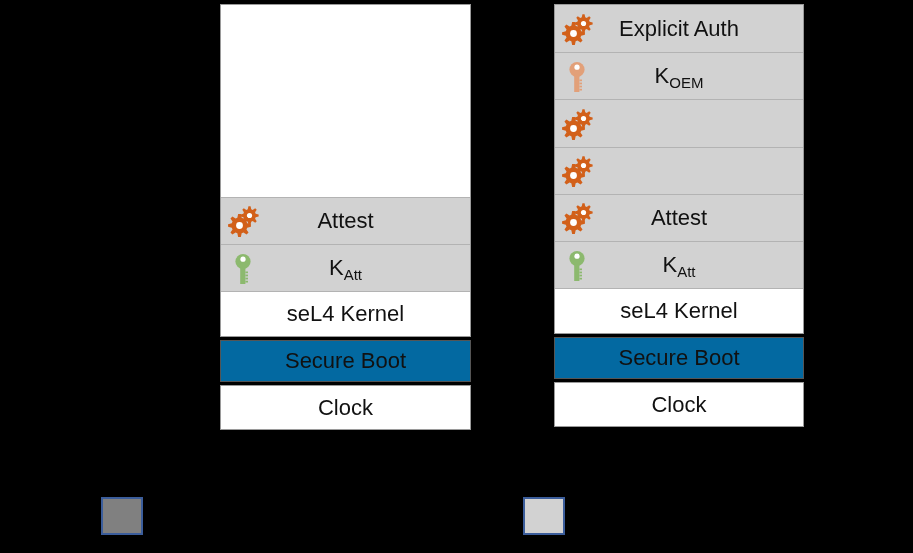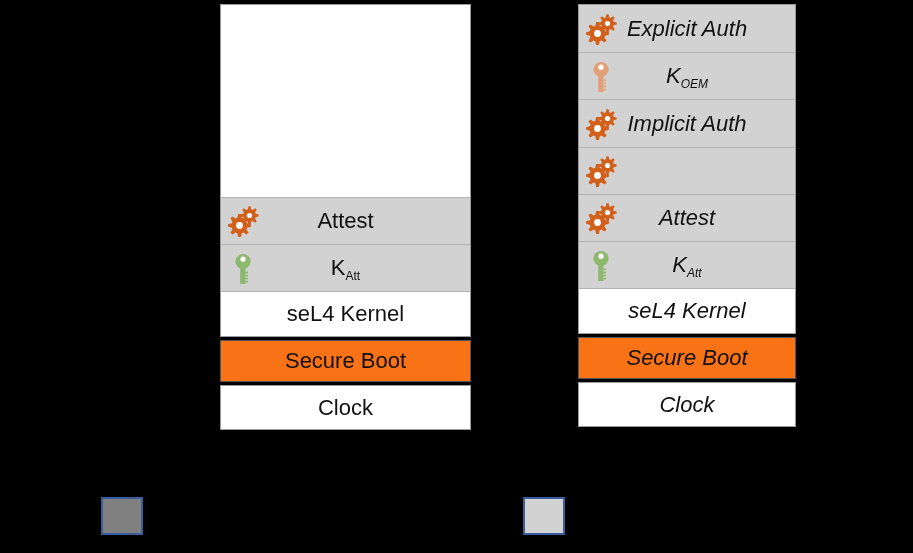--- a/index.html
+++ b/index.html
@@ -40,41 +40,41 @@
     font-size: 22px;
     line-height: 1;
     white-space: nowrap;
   }
   .row + .row {
     border-top: 1px solid #b3b3b3;
   }
 
   .row.shade-light   { background: #d2d2d2; }
   .row.shade-white   { background: #ffffff; text-align: center; }
-  .row.shade-dark    { background: #f97316; }
+  .row.shade-dark    { background: #0369a1; }
   .row.blank         { background: #ffffff; }
 
   .group.dark {
     border-color: #555555;
   }
 
   .row-icon {
     position: absolute;
     left: 6px;
     top: 50%;
     transform: translateY(-50%);
     width: 34px;
     height: 34px;
     display: block;
   }
   .row-label {
     display: inline-block;
   }
   .row-label .sub {
-    font-size: 12px;
+    font-size: 15px;
     vertical-align: baseline;
     position: relative;
     top: 5px;
   }
 
   .legend-swatch {
     position: absolute;
     box-sizing: border-box;
     border: 2px solid #3b5d9b;
   }
@@ -115,21 +115,21 @@
         <span class="row-label">Secure Boot</span>
       </div>
     </div>
     <div class="group">
       <div class="row shade-white" style="height: 43px;">
         <span class="row-label">Clock</span>
       </div>
     </div>
   </div>
 
-<div class="stack" id="right-stack" style="left:578px; top:4px; width:218px;font-style:italic;">
+<div class="stack" id="right-stack" style="left:554px; top:4px; width:250px;">
     <div class="group">
       <div class="row shade-light" style="height: 47px;">
         <svg viewBox="0 0 34 34" class="row-icon">
           <path d="M31.64,10.42L31.64,12.58L28.66,13.24L28.08,14.63L29.72,17.20L28.20,18.72L25.63,17.08L24.24,17.66L23.58,20.64L21.42,20.64L20.76,17.66L19.37,17.08L16.80,18.72L15.28,17.20L16.92,14.63L16.34,13.24L13.36,12.58L13.36,10.42L16.34,9.76L16.92,8.37L15.28,5.80L16.80,4.28L19.37,5.92L20.76,5.34L21.42,2.36L23.58,2.36L24.24,5.34L25.63,5.92L28.20,4.28L29.72,5.80L28.08,8.37L28.66,9.76Z" fill="#d2601a"></path>
           <circle cx="22.5" cy="11.5" r="2.6" fill="#ffffff"></circle>
           <path d="M23.92,20.15L23.92,22.85L20.20,23.67L19.48,25.41L21.53,28.62L19.62,30.53L16.41,28.48L14.67,29.20L13.85,32.92L11.15,32.92L10.33,29.20L8.59,28.48L5.38,30.53L3.47,28.62L5.52,25.41L4.80,23.67L1.08,22.85L1.08,20.15L4.80,19.33L5.52,17.59L3.47,14.38L5.38,12.47L8.59,14.52L10.33,13.80L11.15,10.08L13.85,10.08L14.67,13.80L16.41,14.52L19.62,12.47L21.53,14.38L19.48,17.59L20.20,19.33Z" fill="#d2601a"></path>
           <circle cx="12.5" cy="21.5" r="3.4" fill="#ffffff"></circle>
         </svg>
         <span class="row-label">Explicit Auth</span>
       </div>
@@ -145,21 +145,20 @@
         </svg>
         <span class="row-label">K<span class="sub">OEM</span></span>
       </div>
       <div class="row shade-light" style="height: 48px;">
         <svg viewBox="0 0 34 34" class="row-icon">
           <path d="M31.64,10.42L31.64,12.58L28.66,13.24L28.08,14.63L29.72,17.20L28.20,18.72L25.63,17.08L24.24,17.66L23.58,20.64L21.42,20.64L20.76,17.66L19.37,17.08L16.80,18.72L15.28,17.20L16.92,14.63L16.34,13.24L13.36,12.58L13.36,10.42L16.34,9.76L16.92,8.37L15.28,5.80L16.80,4.28L19.37,5.92L20.76,5.34L21.42,2.36L23.58,2.36L24.24,5.34L25.63,5.92L28.20,4.28L29.72,5.80L28.08,8.37L28.66,9.76Z" fill="#d2601a"></path>
           <circle cx="22.5" cy="11.5" r="2.6" fill="#ffffff"></circle>
           <path d="M23.92,20.15L23.92,22.85L20.20,23.67L19.48,25.41L21.53,28.62L19.62,30.53L16.41,28.48L14.67,29.20L13.85,32.92L11.15,32.92L10.33,29.20L8.59,28.48L5.38,30.53L3.47,28.62L5.52,25.41L4.80,23.67L1.08,22.85L1.08,20.15L4.80,19.33L5.52,17.59L3.47,14.38L5.38,12.47L8.59,14.52L10.33,13.80L11.15,10.08L13.85,10.08L14.67,13.80L16.41,14.52L19.62,12.47L21.53,14.38L19.48,17.59L20.20,19.33Z" fill="#d2601a"></path>
           <circle cx="12.5" cy="21.5" r="3.4" fill="#ffffff"></circle>
         </svg>
-        <span class="row-label">Implicit Auth</span>
       </div>
       <div class="row shade-light" style="height: 47px;">
         <svg viewBox="0 0 34 34" class="row-icon">
           <path d="M31.64,10.42L31.64,12.58L28.66,13.24L28.08,14.63L29.72,17.20L28.20,18.72L25.63,17.08L24.24,17.66L23.58,20.64L21.42,20.64L20.76,17.66L19.37,17.08L16.80,18.72L15.28,17.20L16.92,14.63L16.34,13.24L13.36,12.58L13.36,10.42L16.34,9.76L16.92,8.37L15.28,5.80L16.80,4.28L19.37,5.92L20.76,5.34L21.42,2.36L23.58,2.36L24.24,5.34L25.63,5.92L28.20,4.28L29.72,5.80L28.08,8.37L28.66,9.76Z" fill="#d2601a"></path>
           <circle cx="22.5" cy="11.5" r="2.6" fill="#ffffff"></circle>
           <path d="M23.92,20.15L23.92,22.85L20.20,23.67L19.48,25.41L21.53,28.62L19.62,30.53L16.41,28.48L14.67,29.20L13.85,32.92L11.15,32.92L10.33,29.20L8.59,28.48L5.38,30.53L3.47,28.62L5.52,25.41L4.80,23.67L1.08,22.85L1.08,20.15L4.80,19.33L5.52,17.59L3.47,14.38L5.38,12.47L8.59,14.52L10.33,13.80L11.15,10.08L13.85,10.08L14.67,13.80L16.41,14.52L19.62,12.47L21.53,14.38L19.48,17.59L20.20,19.33Z" fill="#d2601a"></path>
           <circle cx="12.5" cy="21.5" r="3.4" fill="#ffffff"></circle>
         </svg>
       </div>
       <div class="row shade-light" style="height: 47px;">

